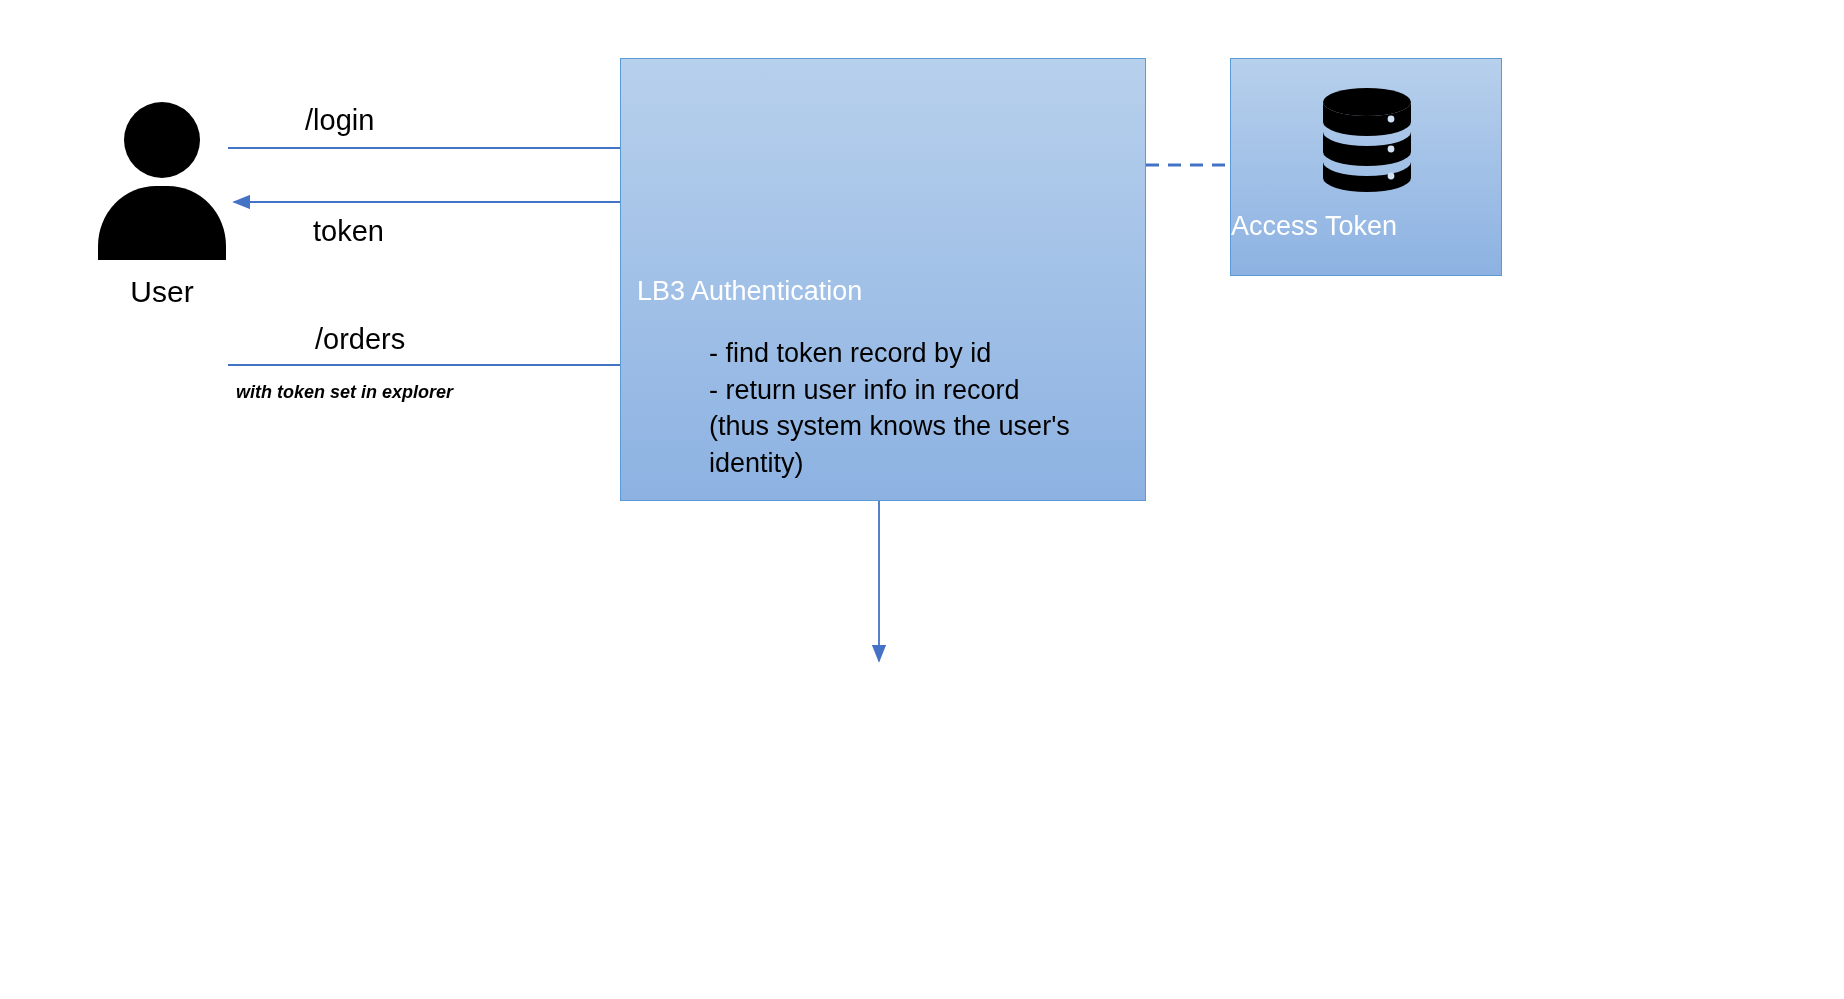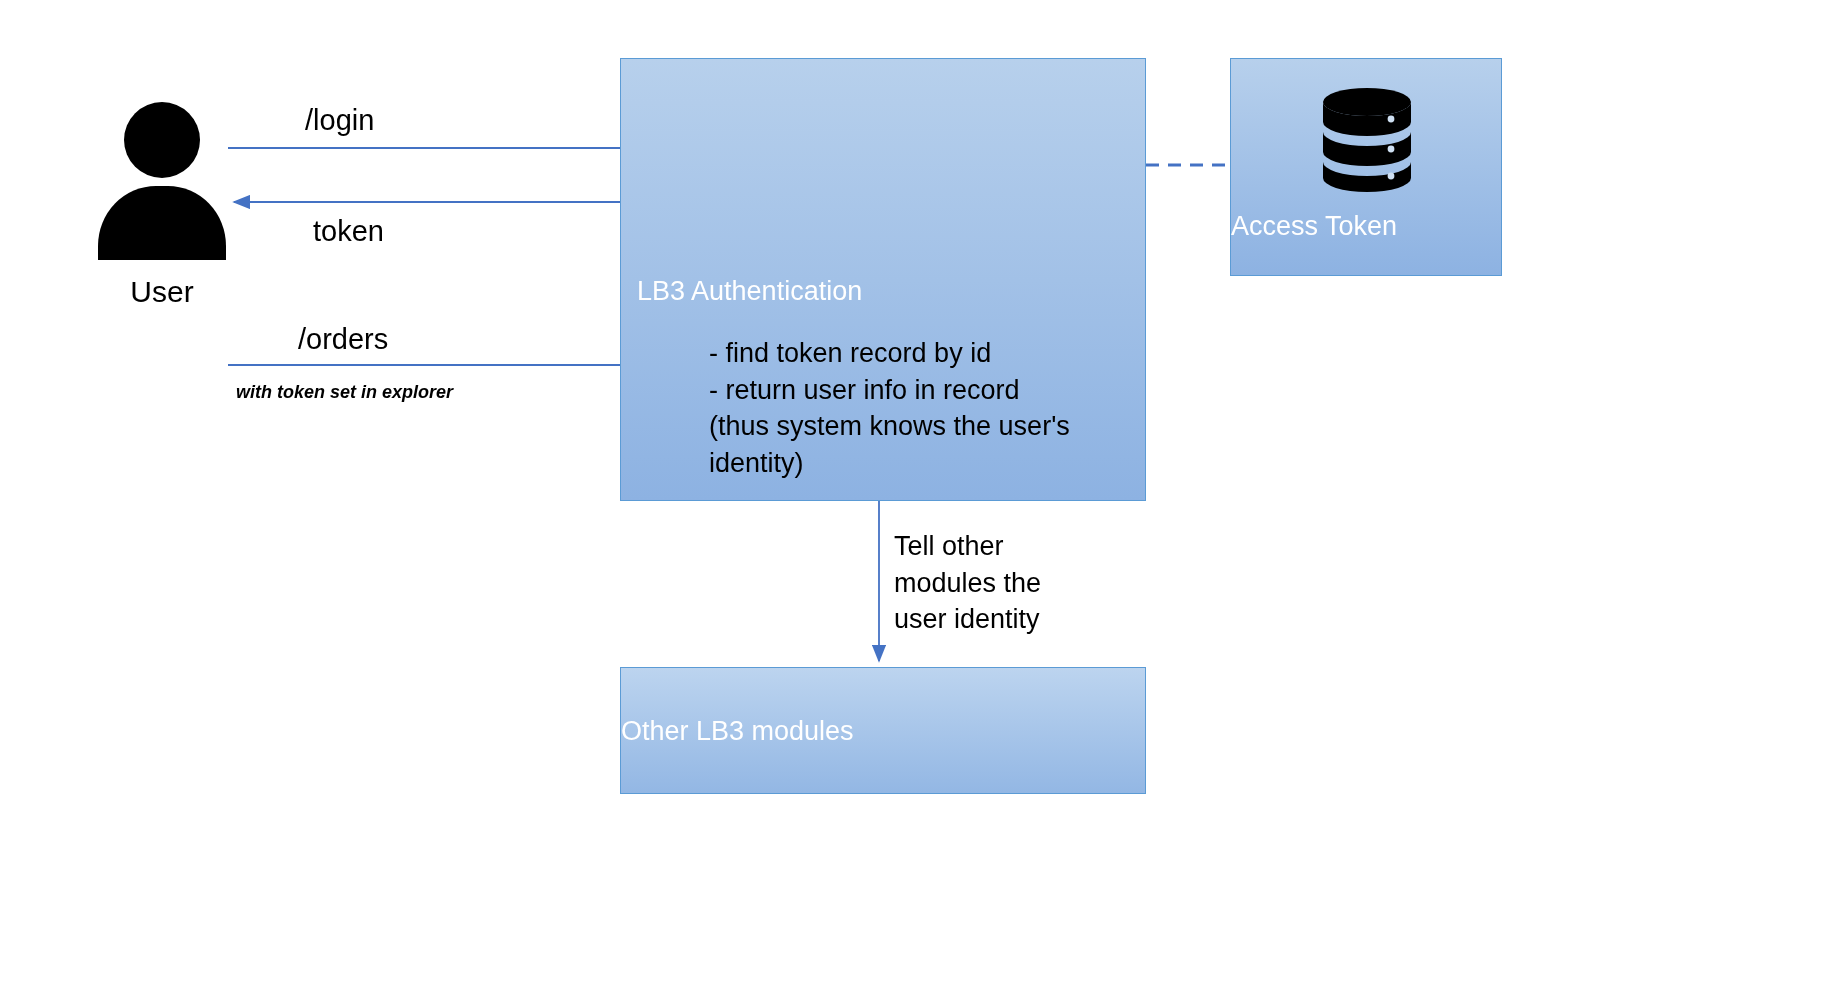--- a/index.html
+++ b/index.html
@@ -135,21 +135,21 @@
     position: absolute;
   }
   .edge-label {
     position: absolute;
     font-size: 29px;
     color: #000000;
     white-space: nowrap;
   }
   #label-login  { left: 305px; top: 104px; }
   #label-token  { left: 313px; top: 215px; }
-  #label-orders { left: 298px; top: 323px; }
+  #label-orders { left: 315px; top: 323px; }
   #label-with-token {
     left: 236px;
     top: 382px;
     font-style: italic;
     font-weight: bold;
     font-size: 18px;
   }
   #label-tell-other {
     left: 894px;
     top: 528px;
@@ -190,23 +190,20 @@
 
     <line x1="879" y1="501" x2="879" y2="661" stroke="#4472c4" stroke-width="1.8" marker-end="url(#arrow-down)"></line>
 
     <line x1="1146" y1="165" x2="1230" y2="165" stroke="#4472c4" stroke-width="3" stroke-dasharray="13 9"></line>
   </svg>
 
   <div class="edge-label" id="label-login">/login</div>
   <div class="edge-label" id="label-token">token</div>
   <div class="edge-label" id="label-orders">/orders</div>
   <div class="edge-label" id="label-with-token">with token set in explorer</div>
-  <div class="edge-label" id="label-tell-other">Tell other
-modules the
-user identity</div>
 
   <div class="box" id="auth-box">
     <div class="box-title-white" id="auth-title">LB3  Authentication</div>
     <div class="box-text" id="auth-text-bottom">- find token record by id
 - return user info in record
 (thus system knows the user's
 identity)</div>
   </div>
 
   <div class="box" id="token-db-box">
@@ -218,17 +215,14 @@
         <path d="M0,74 v16 a44,14 0 0 0 88,0 v-16 a44,14 0 0 1 -88,0 z"></path>
         <ellipse cx="44" cy="14" rx="44" ry="14"></ellipse>
       </g>
       <ellipse cx="68" cy="31" rx="3.4" ry="3.4" fill="#cfe0f3"></ellipse>
       <ellipse cx="68" cy="61" rx="3.4" ry="3.4" fill="#cfe0f3"></ellipse>
       <ellipse cx="68" cy="88" rx="3.4" ry="3.4" fill="#cfe0f3"></ellipse>
     </svg>
     <div class="box-title-white" id="token-db-title">Access Token</div>
   </div>
 
-  <div class="box" id="other-modules-box">
-    <div class="box-title-white" id="other-modules-title">Other LB3 modules</div>
-  </div>
 
 </div>
 
 </body></html>

